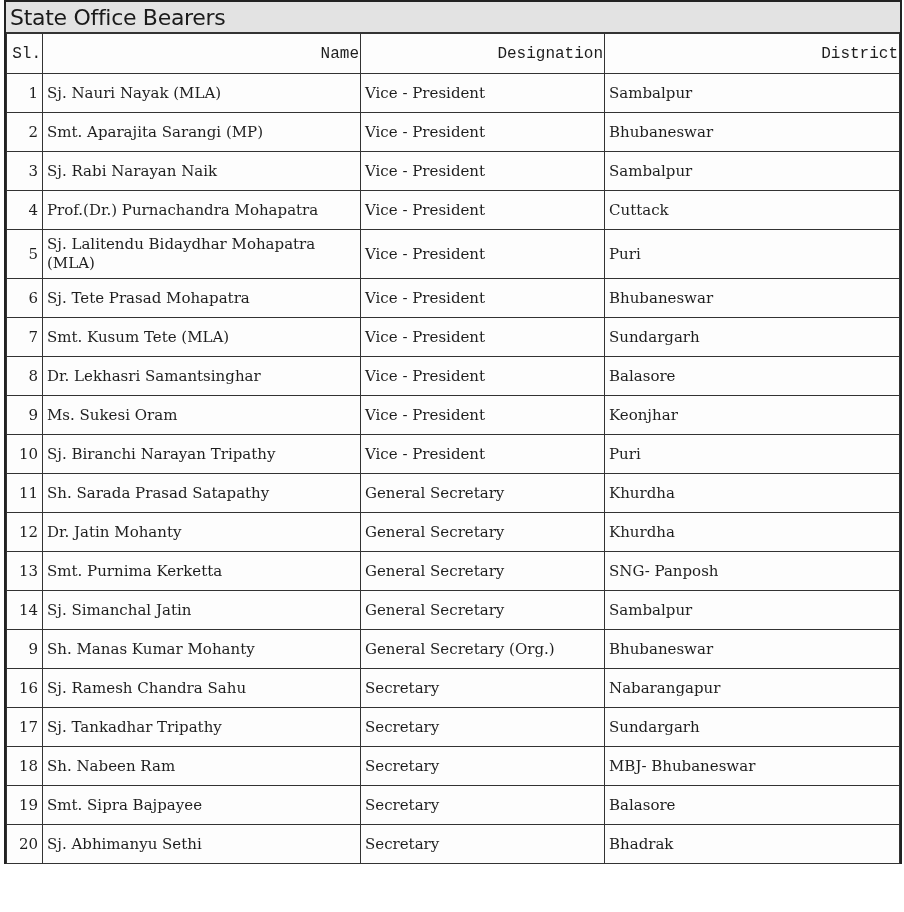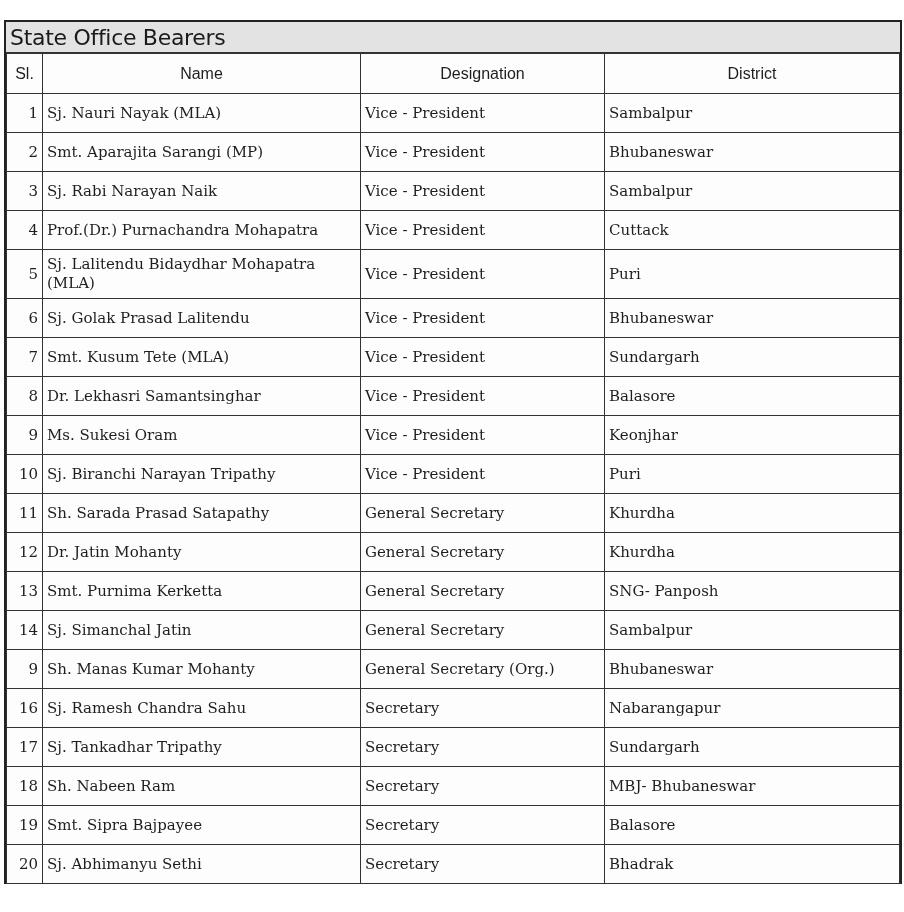--- a/index.html
+++ b/index.html
@@ -1,31 +1,31 @@
 <!DOCTYPE html>
 <html><head>
 <meta charset="utf-8">
 <style>
   html, body { margin: 0; padding: 0; background: #ffffff; }
   body { width: 904px; height: 912px; position: relative; overflow: hidden; }
   .sheet {
-    position: absolute; left: 4px; top: 20px; width: 894px;
+    position: absolute; left: 4px; top: 0; width: 894px;
     border: 2px solid #222; border-bottom: none;
     background: #fdfdfd;
   }
   .title-bar {
     height: 30px; background: #e3e3e3; border-bottom: 1.5px solid #333;
     font-family: "DejaVu Sans", sans-serif; font-size: 22px; color: #1a1a1a;
     padding-left: 4px; line-height: 32px; letter-spacing: -0.3px;
   }
   table { border-collapse: collapse; width: 100%; table-layout: fixed; }
   th, td { border: 1px solid #333; color: #1e1e1e; }
   th {
-    font-family: Liberation Sans, sans-serif; font-weight: normal;
-    font-size: 16px; height: 37px; text-align: center;
+    font-family: Liberation Mono, monospace; font-weight: normal;
+    font-size: 16px; height: 37px; text-align: right;
   }
   td {
     font-family: "DejaVu Serif", serif; font-size: 15px;
     height: 38px; padding: 0 4px; line-height: 19px;
   }
   td.sl { text-align: right; padding-right: 4px; font-size: 15px; }
   tr.tall td { height: 48px; }
   col.c1 { width: 36px; } col.c2 { width: 318px; } col.c3 { width: 244px; } col.c4 { width: auto; }
 </style>
 </head>
@@ -74,21 +74,21 @@
           <td>Cuttack</td>
         </tr>
         <tr class="tall">
           <td class="sl">5</td>
           <td>Sj. Lalitendu Bidaydhar Mohapatra (MLA)</td>
           <td>Vice - President</td>
           <td>Puri</td>
         </tr>
         <tr>
           <td class="sl">6</td>
-          <td>Sj. Golak Prasad Lalitendu</td>
+          <td>Sj. Tete Prasad Mohapatra</td>
           <td>Vice - President</td>
           <td>Bhubaneswar</td>
         </tr>
         <tr>
           <td class="sl">7</td>
           <td>Smt. Kusum Tete (MLA)</td>
           <td>Vice - President</td>
           <td>Sundargarh</td>
         </tr>
         <tr>

